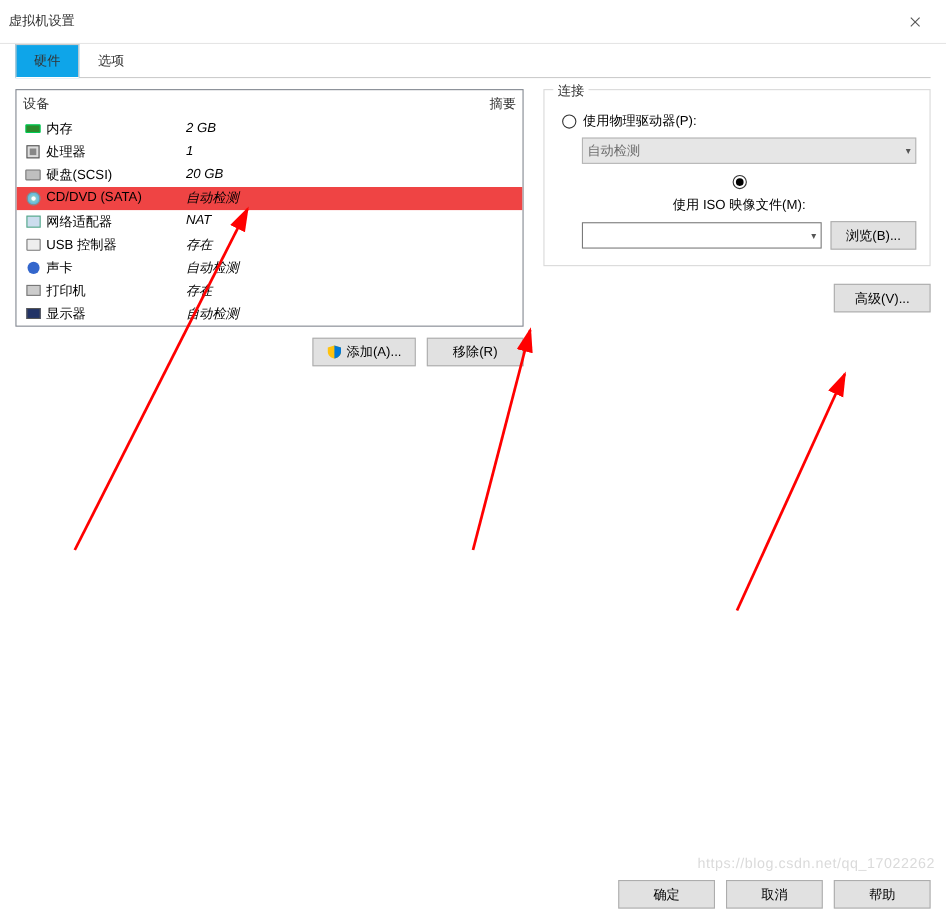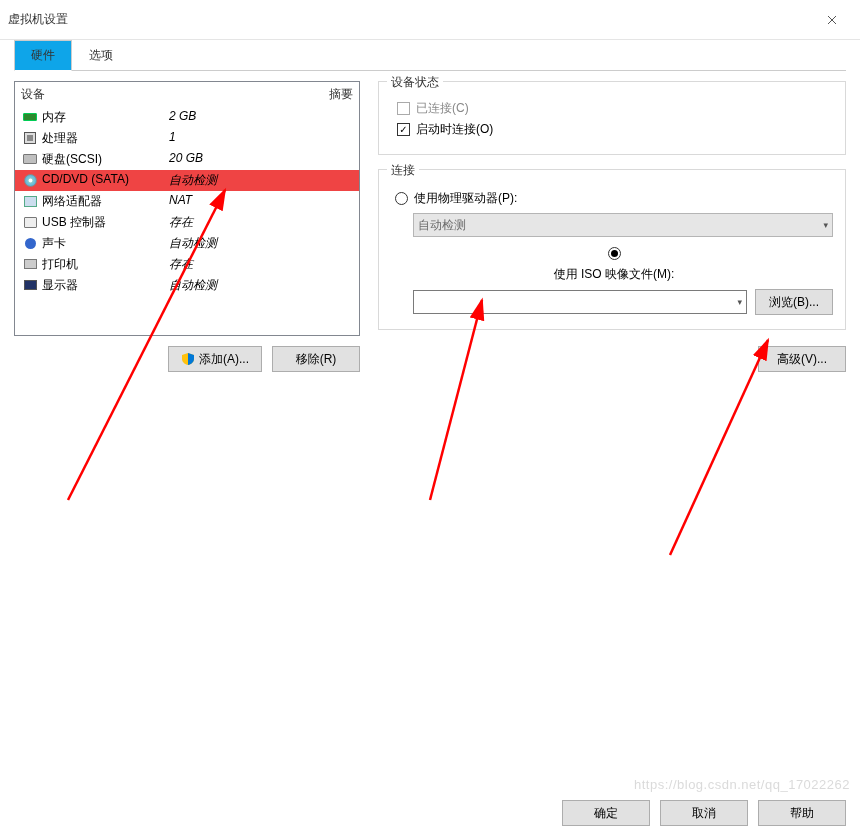--- a/index.html
+++ b/index.html
@@ -11,21 +11,21 @@
 
 .content { position:absolute; top:30px; left:0; right:0; bottom:0; padding:10px 14px 14px 14px; }
 
 .tabs { display:flex; border-bottom:1px solid #ccc; }
 .tab { padding:6px 16px 6px 16px; border:1px solid transparent; border-bottom:none; margin-bottom:-1px; background:#f0f0f0; color:#333; cursor:default; }
 .tab.active { background:#0ea5e9; border-color:#ccc; border-bottom:1px solid #fff; }
 .tab.inactive { background:transparent; border:1px solid transparent; }
 
 .panes { display:flex; gap:18px; margin-top:10px; }
 
-.left-pane { width:346px; display:flex; flex-direction:column; }
+.left-pane { width:462px; display:flex; flex-direction:column; }
 .device-list { border:1px solid #828790; flex:1; height:660px; overflow:hidden; background:#fff; }
 .dl-header { display:flex; padding:4px 6px; color:#333; }
 .dl-header .col1 { width:148px; }
 .dl-header .col2 { flex:1;text-align:right; }
 .dl-row { display:flex; align-items:flex-start; padding:2px 6px; height:21px; color:#000; }
 .dl-row.selected { background:#ef4444; }
 .dl-row .ico { width:18px; height:16px; display:flex; align-items:center; justify-content:center; margin-right:3px; }
 .dl-row .c1 { width:127px; }
 .dl-row .c2 { flex:1;font-style:italic; }
 
@@ -170,31 +170,20 @@
             </svg>
           <span>添加(A)...</span>
         </div>
         <div class="btn">
           <span>移除(R)</span>
         </div>
       </div>
     </div>
 
     <div class="right-pane">
-      <div class="groupbox">
-        <div class="legend">设备状态</div>
-        <div class="checkbox-row disabled">
-          <span class="checkbox disabled"></span>
-          <span>已连接(C)</span>
-        </div>
-        <div class="checkbox-row">
-          <span class="checkbox checked"></span>
-          <span>启动时连接(O)</span>
-        </div>
-      </div>
 
       <div class="groupbox">
         <div class="legend">连接</div>
 
         <div class="radio-row">
           <span class="radio"></span>
           <span>使用物理驱动器(P):</span>
         </div>
         <div class="combo-row">
           <div class="combo disabled" style="width:100%;">

